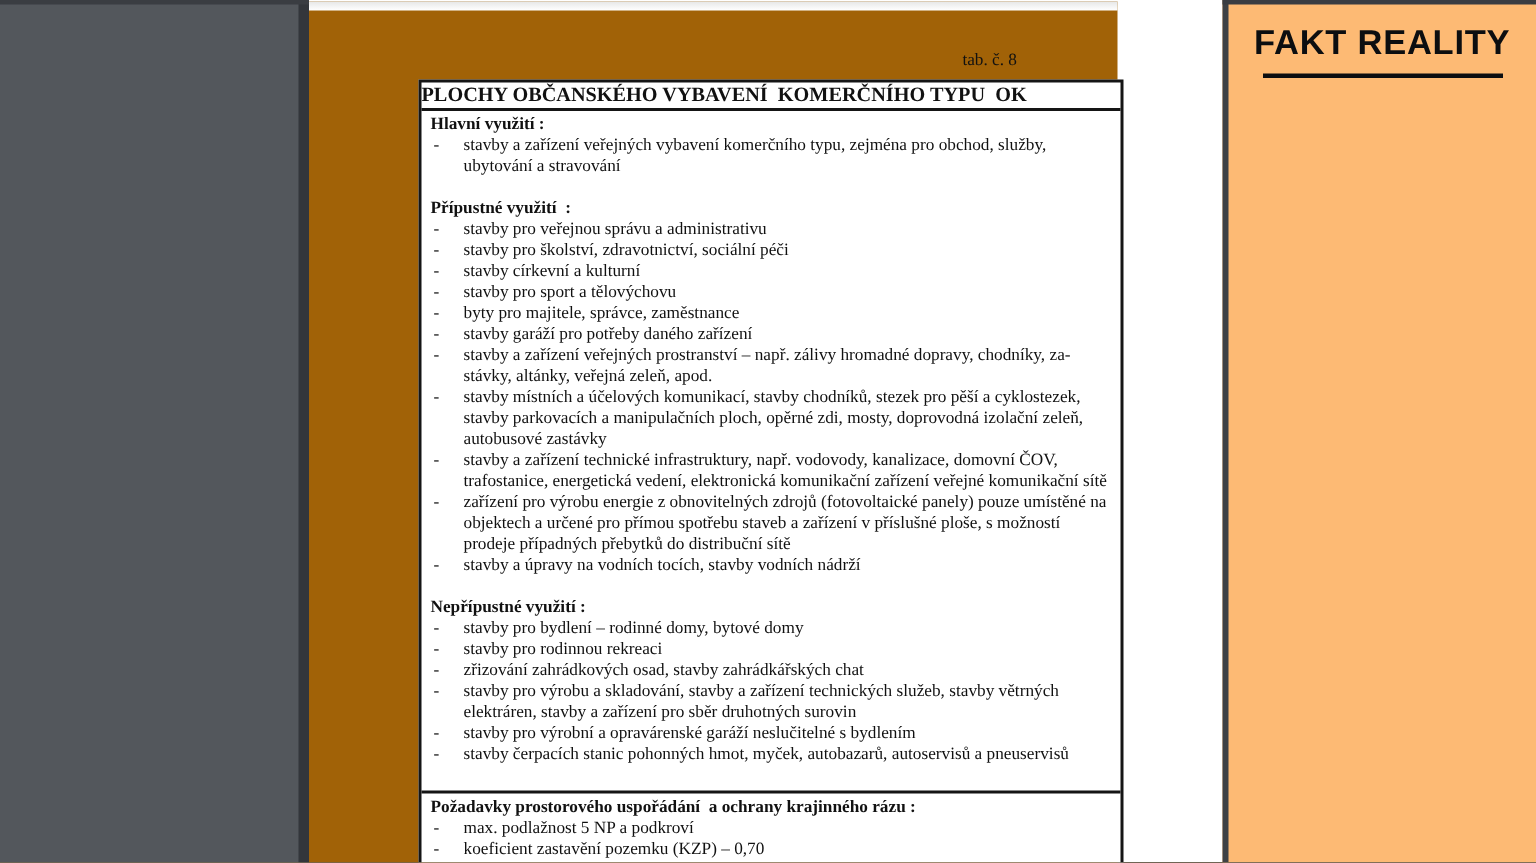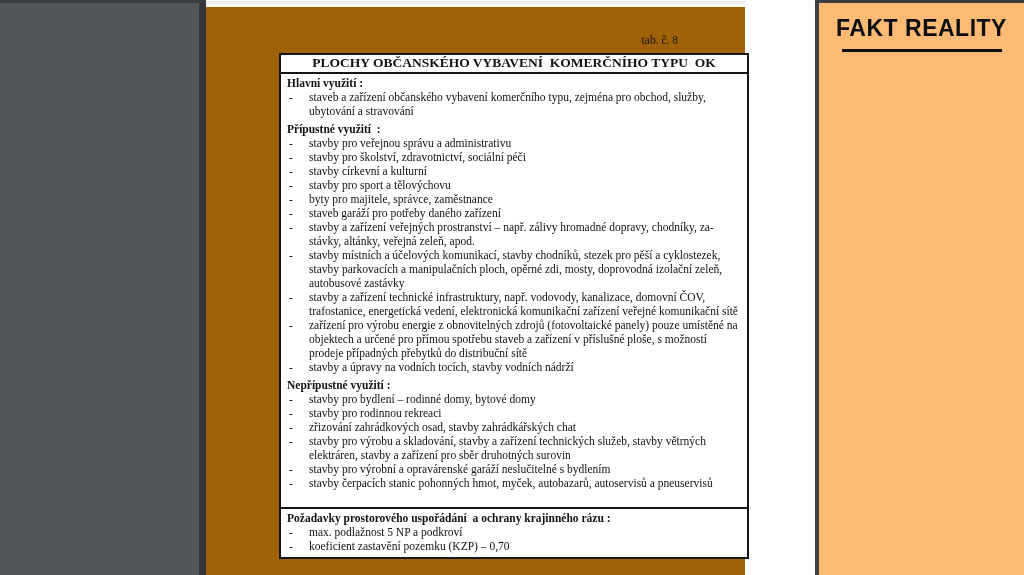--- a/index.html
+++ b/index.html
@@ -30,28 +30,28 @@
   .tab-label {
     position:absolute; top:33px; right:67px;
     font-size:11.5px; line-height:13px;
   }
   .ztable {
     position:absolute; left:73px; top:52px; width:470px;
     border:2px solid #151515; background:#fff; box-sizing:border-box;
   }
   .ztitle {
     border-bottom:2px solid #151515;
-    text-align:center; font-weight:bold; font-size:13.5px;
+    text-align:left; font-weight:bold; font-size:13.5px;
     padding:0 0 2px 0; line-height:15px;
     white-space:pre-wrap;
   }
   .zbody { padding:2px 8px 17px 6px; font-size:11.5px; line-height:14px; }
   .zreq  { border-top:2px solid #151515; padding:2px 24px 4px 6px; font-size:11.5px; line-height:14px; }
   .sec-heading { font-weight:bold; white-space:pre-wrap; }
-  .sec.gap { margin-top:4px; }
+  .sec.gap { margin-top:14px; }
   .li { display:flex; }
   .li .dash { flex:0 0 22px; width:22px; padding-left:2px; box-sizing:border-box; }
   .li .txt { flex:1; }
   
   .sidebar {
     position:absolute; left:815px; top:0; width:209px; height:100%;
     background:#fdba74; border-left:4px solid #3e4145; box-sizing:border-box;
     font-family:"Liberation Sans", sans-serif; text-align:center;
   }
   .sidebar::before {
@@ -81,21 +81,21 @@
   <div class="page">
     <div class="tab-label">tab. č. 8</div>
 
     <div class="ztable">
       <div class="ztitle">PLOCHY OBČANSKÉHO VYBAVENÍ  KOMERČNÍHO TYPU  OK</div>
       <div class="zbody" id="main-cell">
           <div class="sec">
             <div class="sec-heading">Hlavní využití :</div>
             <div class="li">
               <span class="dash">-</span>
-              <span class="txt">staveb a zařízení občanského vybavení komerčního typu, zejména pro obchod, služby, ubytování a stravování</span>
+              <span class="txt">stavby a zařízení veřejných vybavení komerčního typu, zejména pro obchod, služby, ubytování a stravování</span>
             </div>
           </div>
           <div class="sec gap">
             <div class="sec-heading">Přípustné využití  :</div>
             <div class="li">
               <span class="dash">-</span>
               <span class="txt">stavby pro veřejnou správu a administrativu</span>
             </div>
             <div class="li">
               <span class="dash">-</span>
@@ -108,21 +108,21 @@
             <div class="li">
               <span class="dash">-</span>
               <span class="txt">stavby pro sport a tělovýchovu</span>
             </div>
             <div class="li">
               <span class="dash">-</span>
               <span class="txt">byty pro majitele, správce, zaměstnance</span>
             </div>
             <div class="li">
               <span class="dash">-</span>
-              <span class="txt">staveb garáží pro potřeby daného zařízení</span>
+              <span class="txt">stavby garáží pro potřeby daného zařízení</span>
             </div>
             <div class="li">
               <span class="dash">-</span>
               <span class="txt">stavby a zařízení veřejných prostranství – např. zálivy hromadné dopravy, chodníky, za-stávky, altánky, veřejná zeleň, apod.</span>
             </div>
             <div class="li">
               <span class="dash">-</span>
               <span class="txt">stavby místních a účelových komunikací, stavby chodníků, stezek pro pěší a cyklostezek, stavby parkovacích a manipulačních ploch, opěrné zdi, mosty, doprovodná izolační zeleň, autobusové zastávky</span>
             </div>
             <div class="li">

